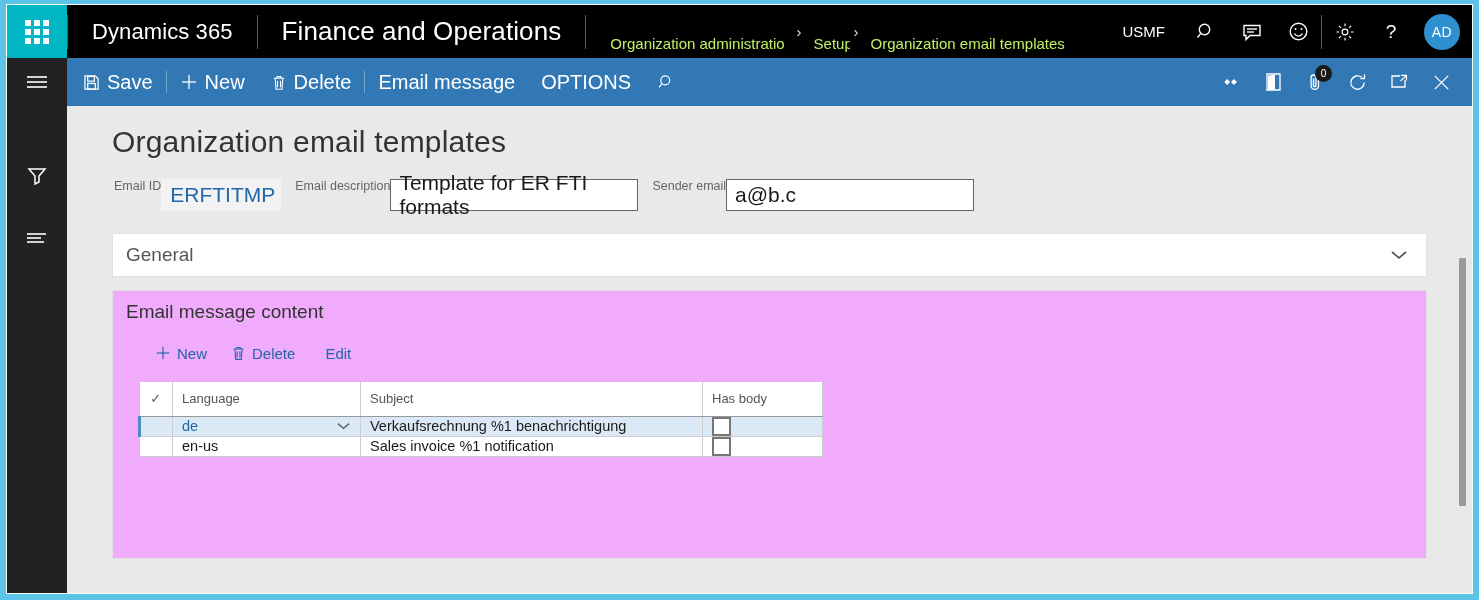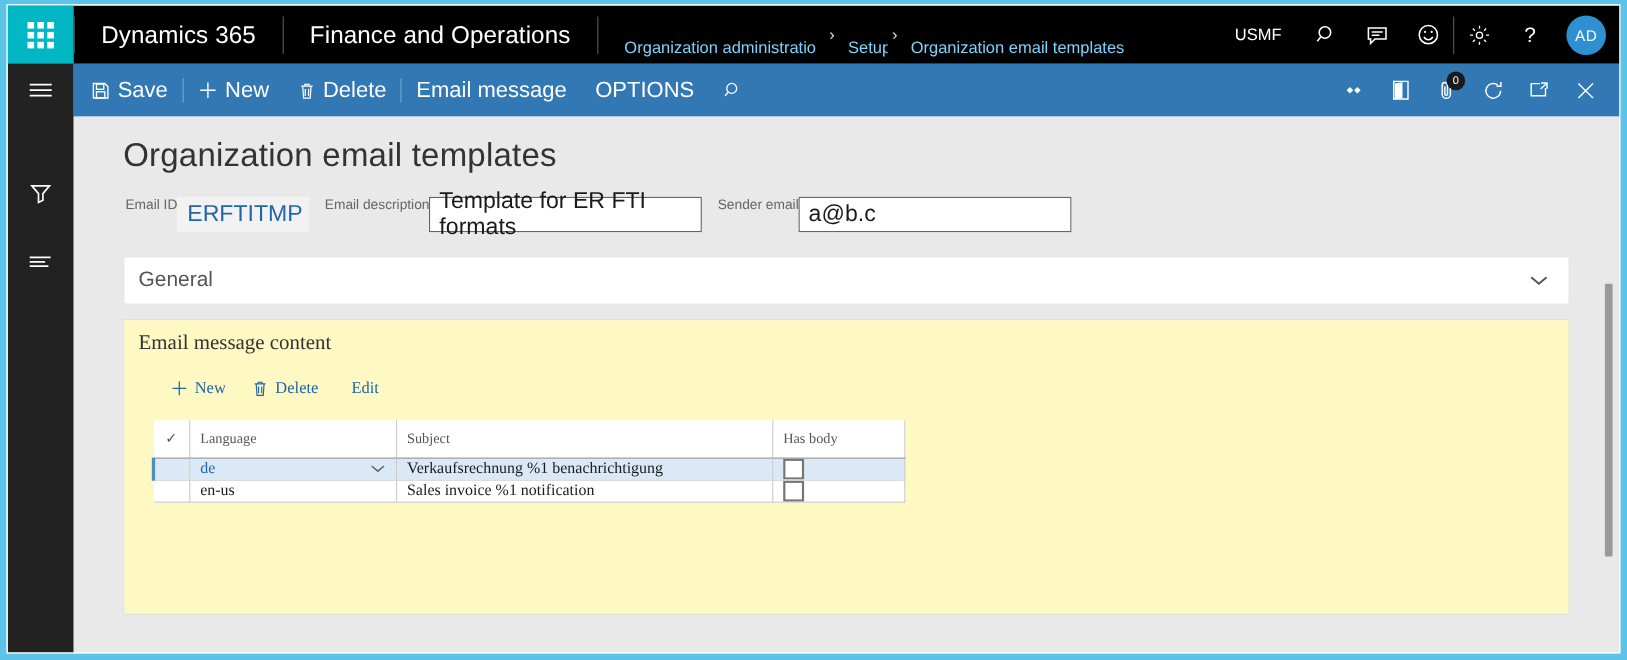--- a/index.html
+++ b/index.html
@@ -33,28 +33,28 @@
   .waffle-grid {
     display: grid; grid-template-columns: repeat(3, 6px);
     grid-template-rows: repeat(3, 6px); gap: 3px;
   }
   .waffle-grid i { background: #ffffff; display: block; width: 6px; height: 6px; }
   .nav-sep { width: 1px; height: 34px; background: #595959; flex: none; }
   .brand {
     color: #ffffff; font-size: 22px; font-weight: 300;
     padding: 0 24px; white-space: nowrap; letter-spacing: .1px;
   }
-  .brand.b2 { font-size: 22px; }
+  .brand.b2 { font-size: 26px; }
   #breadcrumb {
     display: flex; align-items: center; gap: 0px;
     padding-left: 16px; overflow: hidden; white-space: nowrap;
     max-width: 560px;
   }
   .crumb {
-    color: #7dd3fc; font-size: 15px; padding: 0 8px;
+    color: #bef264; font-size: 15px; padding: 0 8px;
     white-space: nowrap; cursor: pointer; overflow: hidden;
     text-overflow: clip;
     margin-top: 24px;
   }
   .crumb.c1 { max-width: 196px; }
   .crumb.c2 { max-width: 44px; }
   .crumb-sep { color: #ffffff; font-size: 15px; padding: 0 4px; opacity: .9; }
   #topright {
     margin-left: auto; display: flex; align-items: center; height: 53px;
     padding-right: 14px;
@@ -147,22 +147,22 @@
     border: 1px solid #e0e0e0;
   }
   .section-head {
     height: 42px; display: flex; align-items: center;
     padding: 0 18px 0 13px; cursor: pointer;
   }
   .section-title { font-size: 19px; font-weight: 300; color: #555555; }
   .section-chevron { margin-left: auto; color: #666666; }
 
   #msgsection {
-    margin: 13px 0 0 45px; width: 1315px; background: #fef9c3;
-    border: 1px solid #e0e0e0; height: 269px; font-family: Liberation Serif, serif;
+    margin: 13px 0 0 45px; width: 1315px; background: #f0abfc;
+    border: 1px solid #e0e0e0; height: 269px;
   }
   #msgsection .section-title { color: #333333; }
 
   
   #gridtoolbar {
     display: flex; align-items: center; gap: 4px;
     padding: 0 0 0 32px; height: 40px;
   }
   .gbtn {
     display: flex; align-items: center; gap: 6px;

